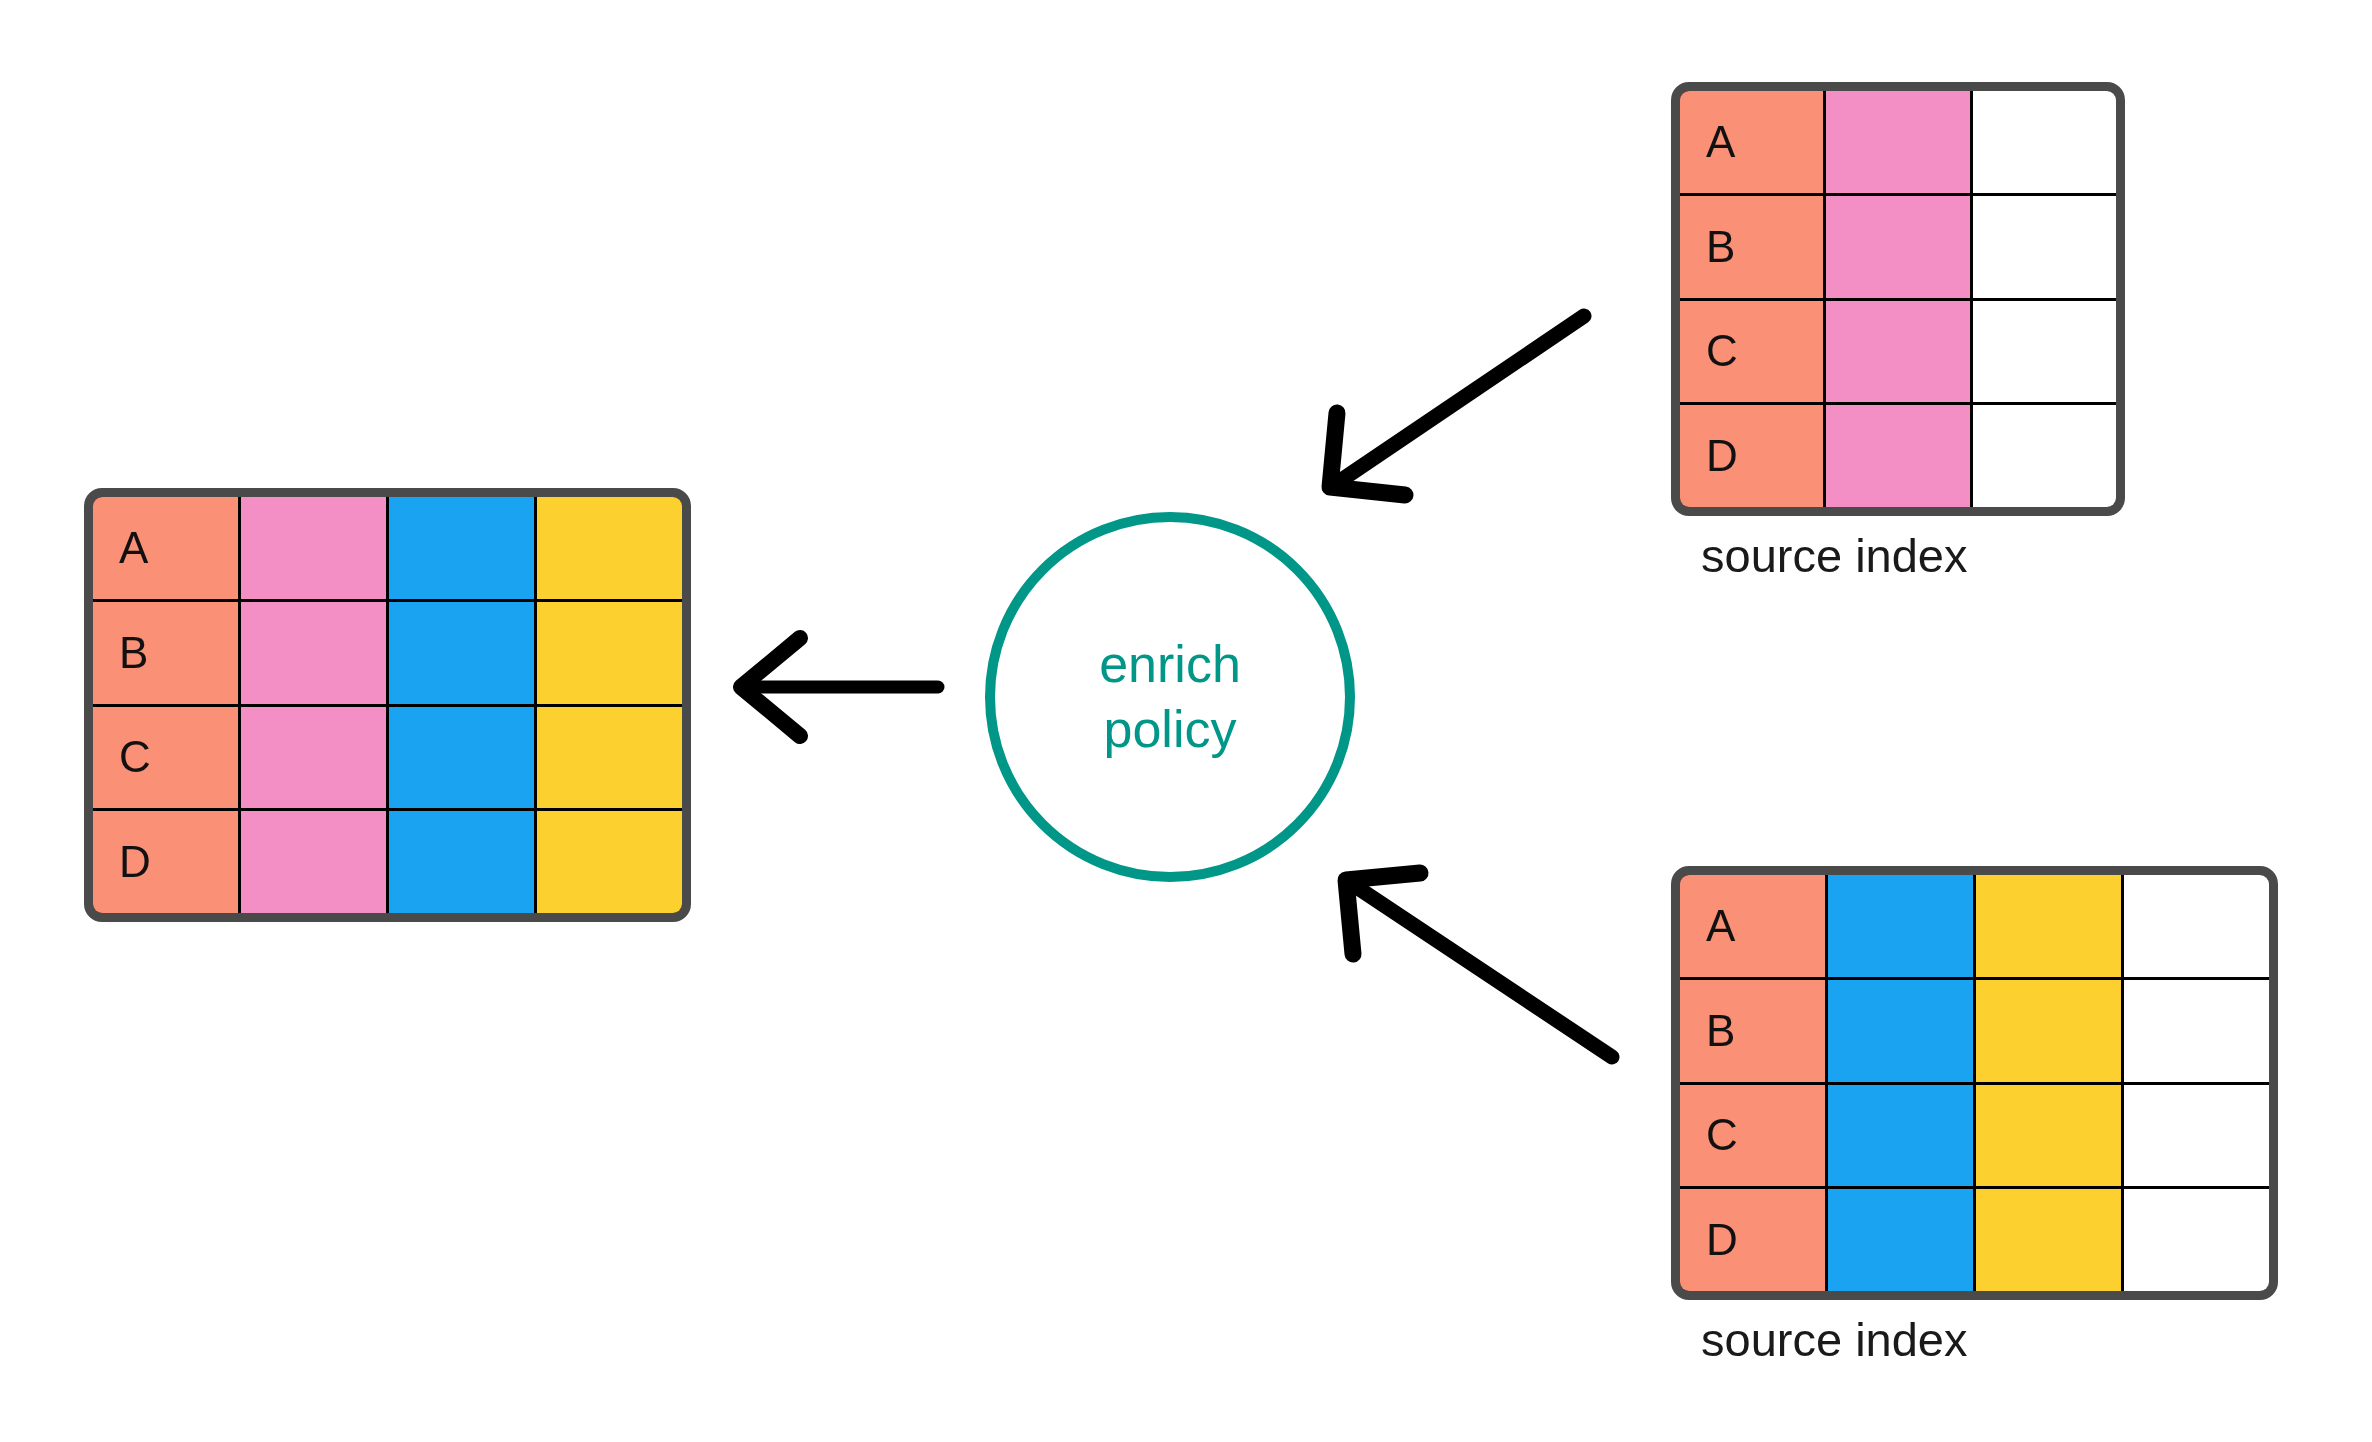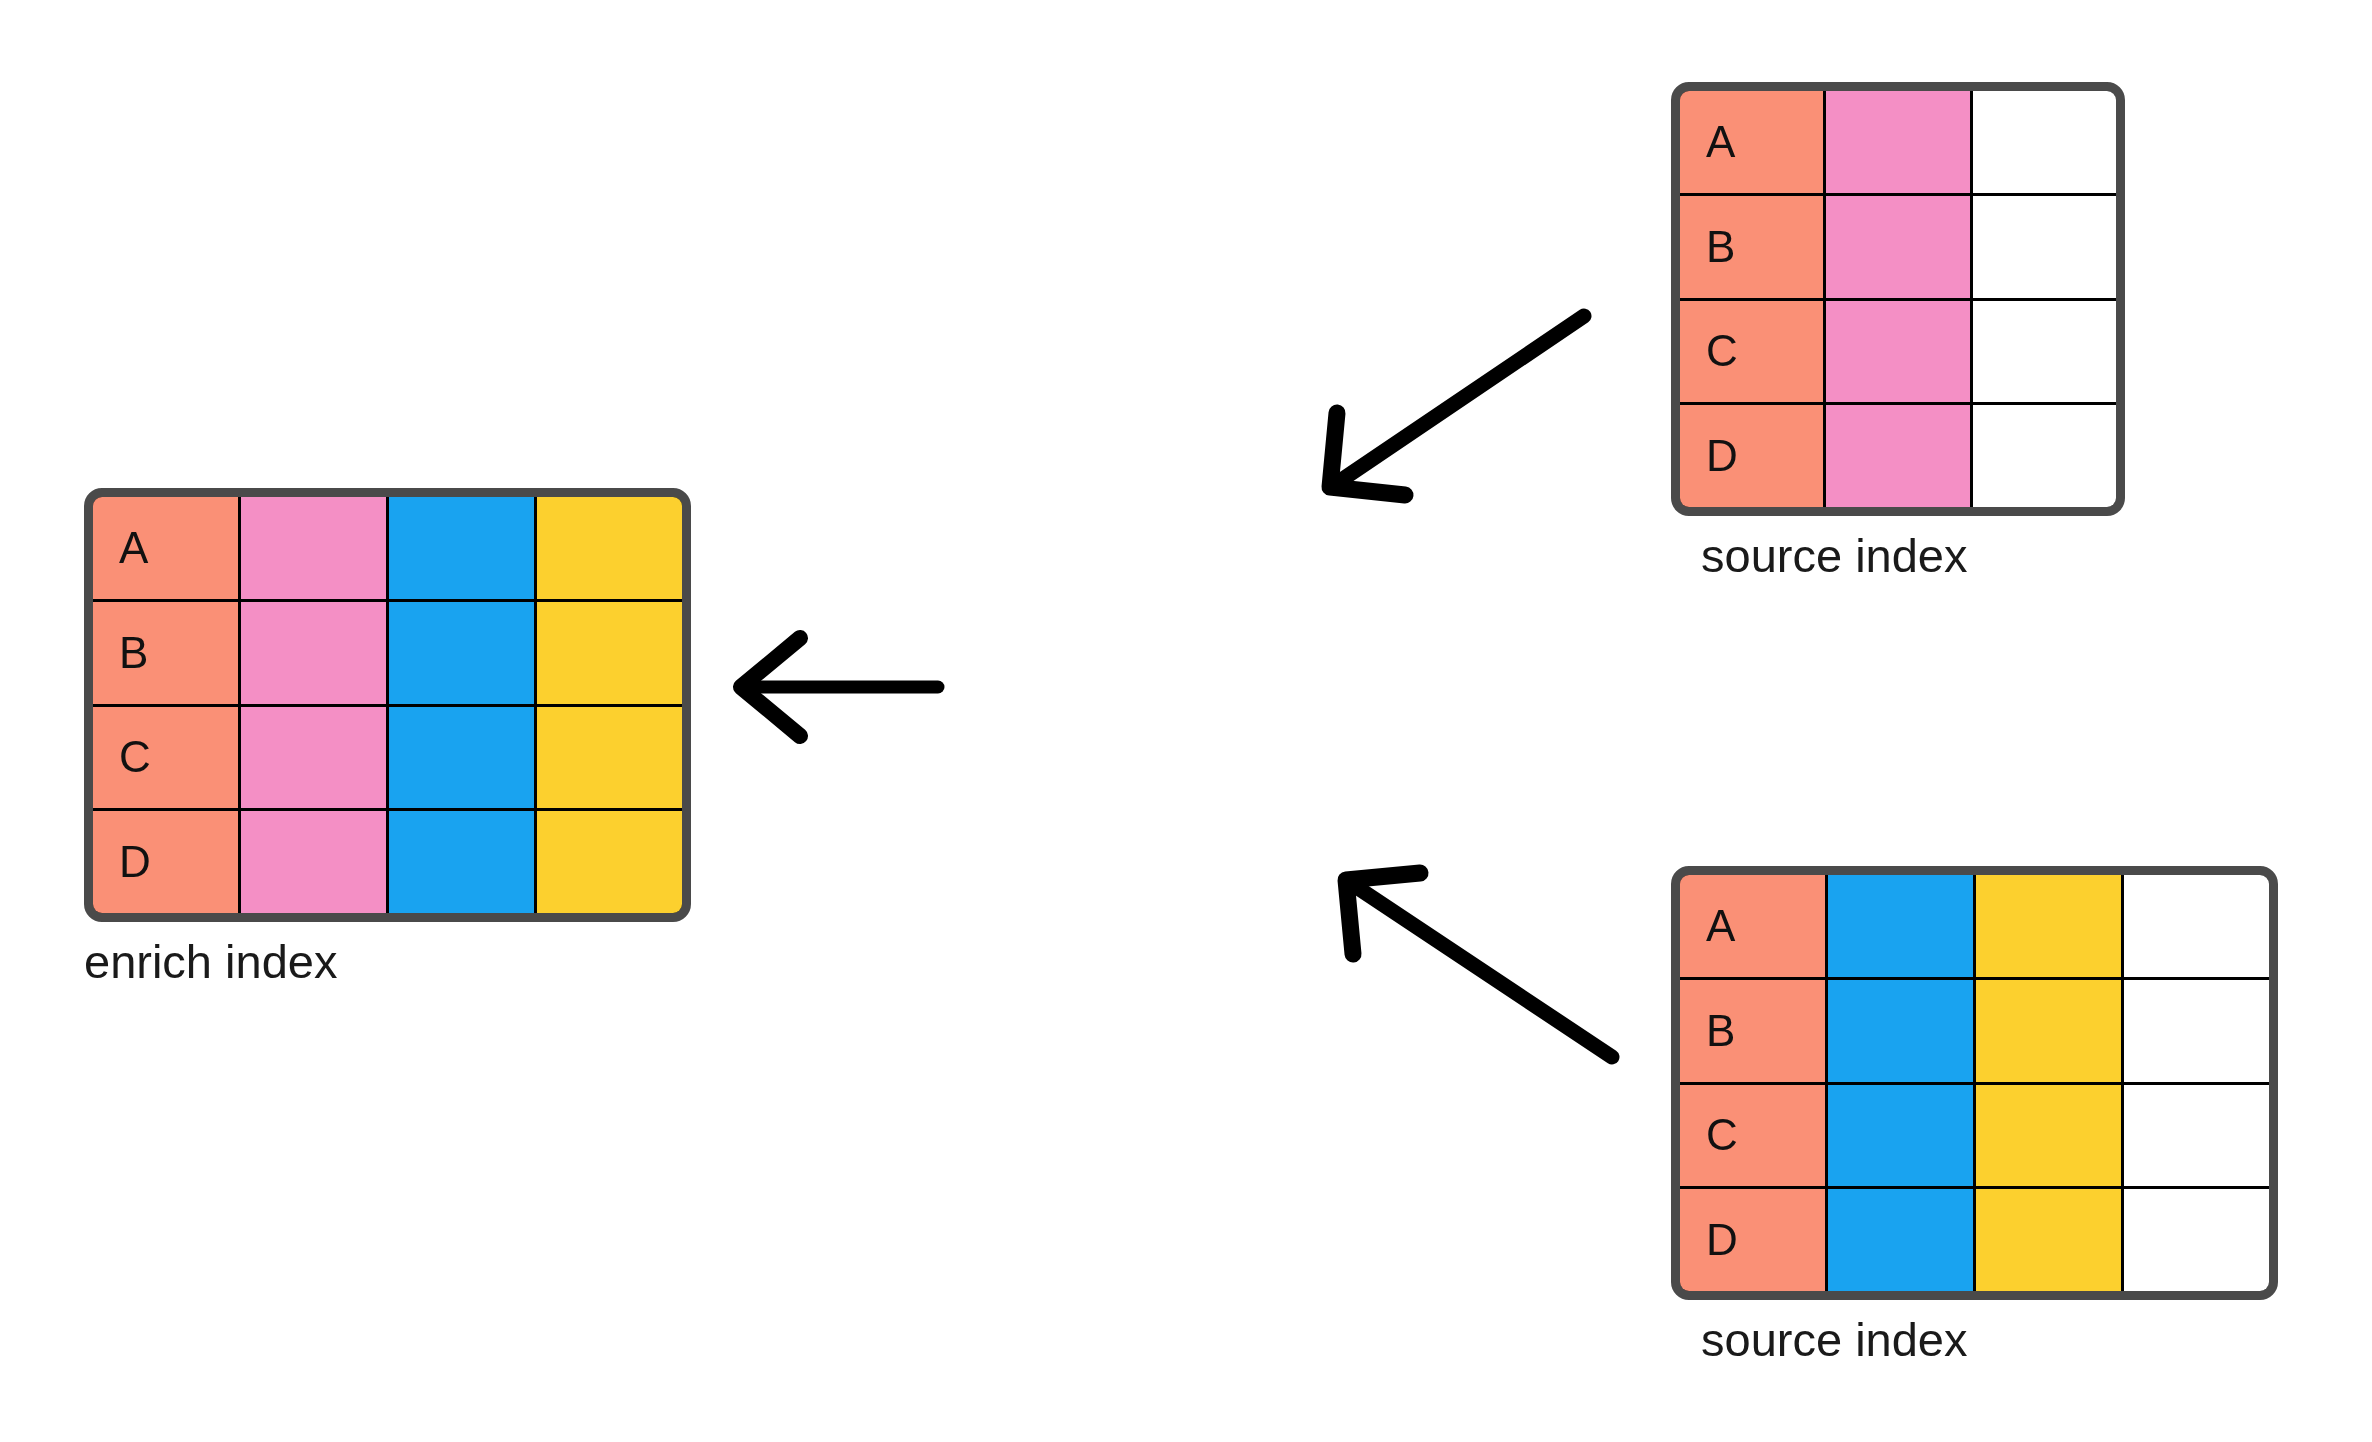--- a/index.html
+++ b/index.html
@@ -152,23 +152,26 @@
       <div class="cell key" style="background:#FA9076">C</div>
       <div class="cell" style="background:#F48FC5"></div>
       <div class="cell" style="background:#19A3F0"></div>
       <div class="cell" style="background:#FCD02E"></div>
 
       <div class="cell key" style="background:#FA9076">D</div>
       <div class="cell" style="background:#F48FC5"></div>
       <div class="cell" style="background:#19A3F0"></div>
       <div class="cell" style="background:#FCD02E"></div>
     </div>
-    <div class="tbl-label" id="enrich-index-label">enrich index</div>
-  </div>
-
+  </div>
+
+  <div id="policy-node">
+    <div class="policy-line">enrich</div>
+    <div class="policy-line">policy</div>
+  </div>
 
   <div class="table-block" id="source-index-top-block">
     <div class="grid" id="source-index-top-grid">
 
       <div class="cell key" style="background:#FA9076">A</div>
       <div class="cell" style="background:#F48FC5"></div>
       <div class="cell" style="background:#FFFFFF"></div>
 
       <div class="cell key" style="background:#FA9076">B</div>
       <div class="cell" style="background:#F48FC5"></div>

